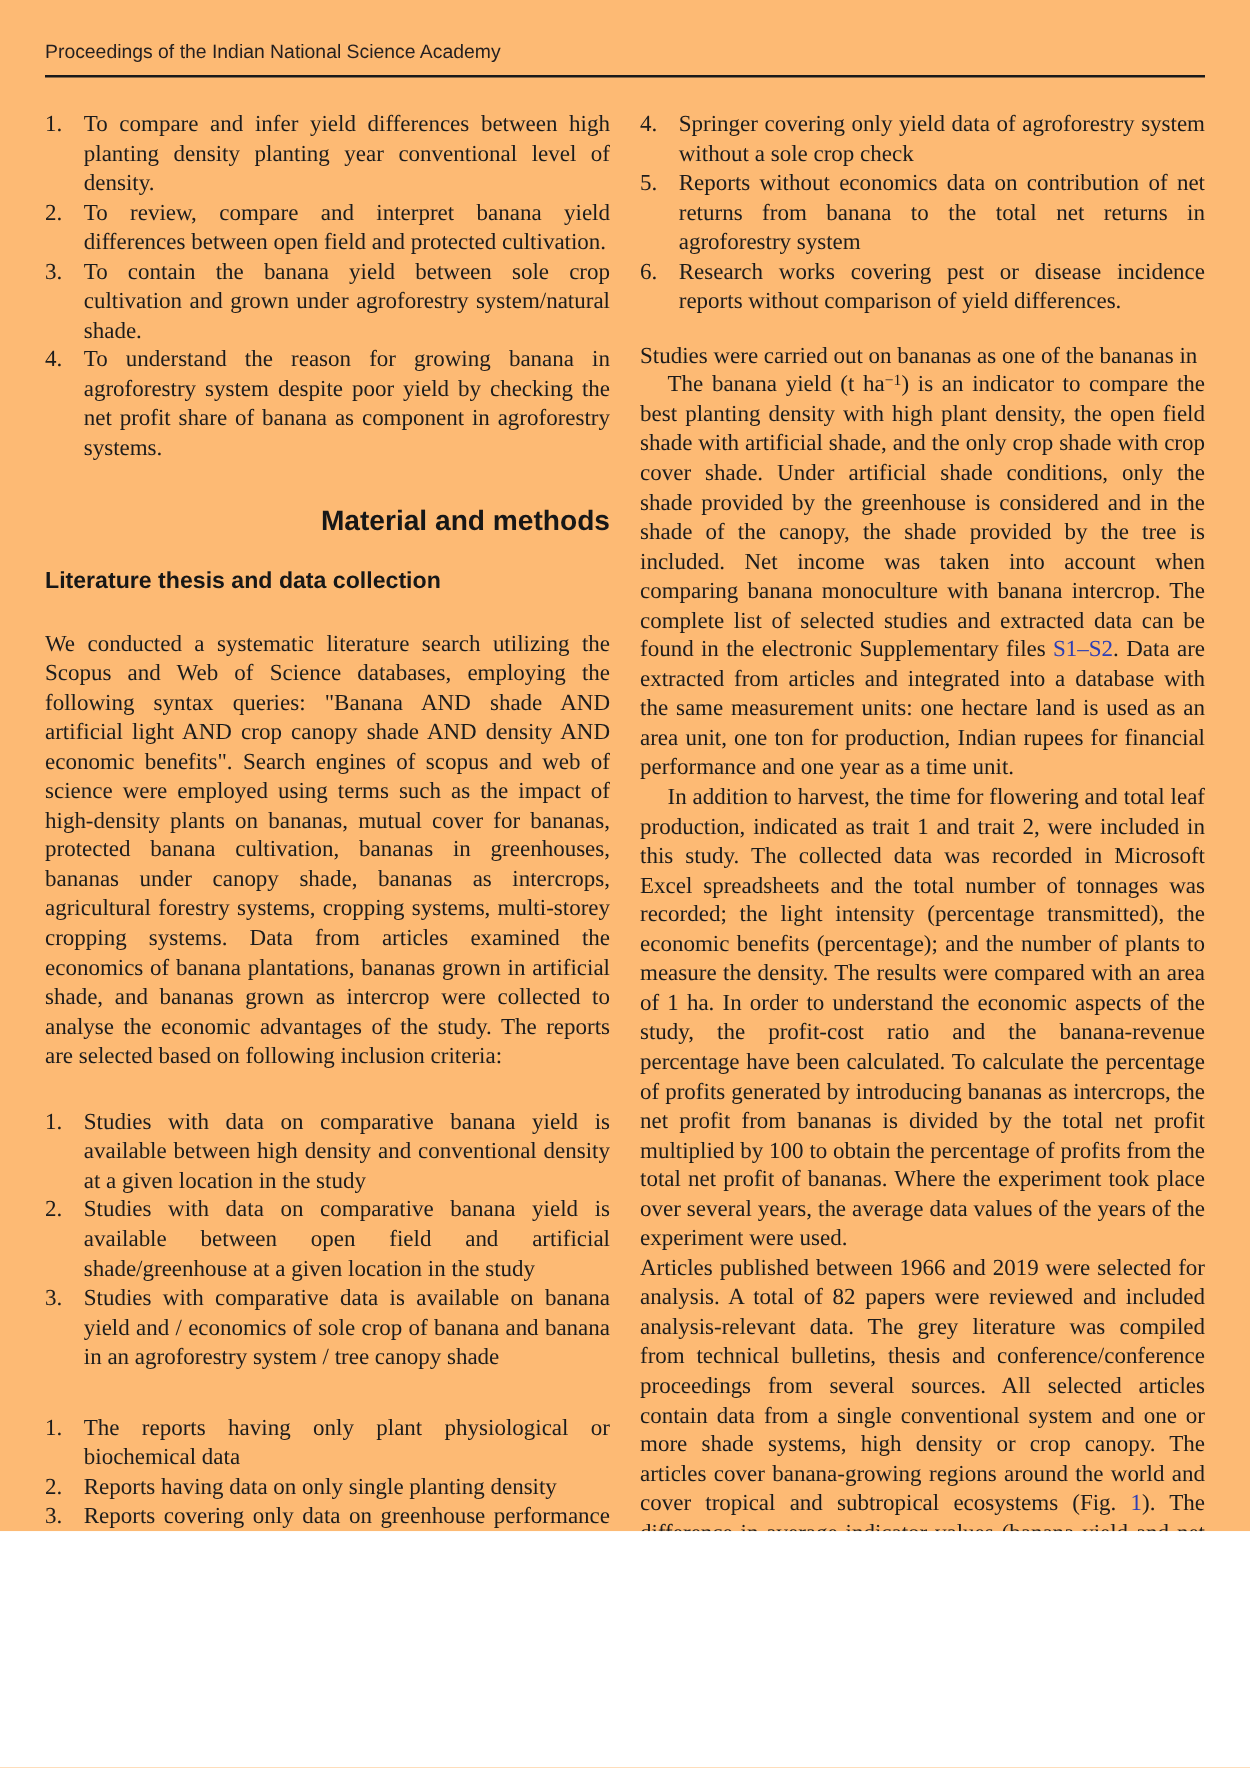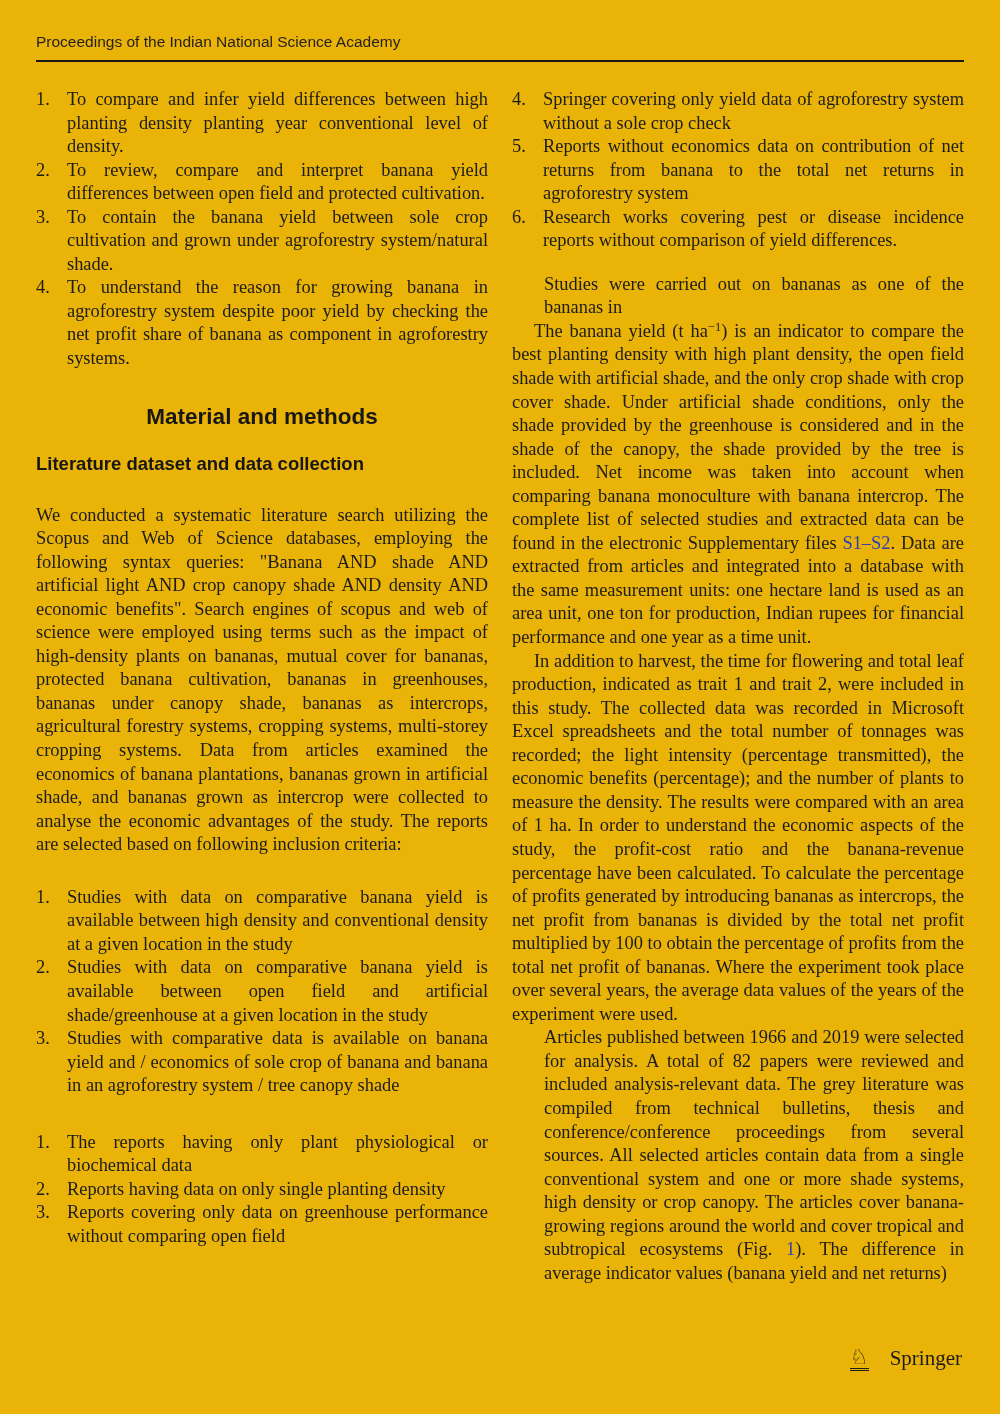--- a/index.html
+++ b/index.html
@@ -3,22 +3,22 @@
 <meta charset="utf-8">
 <style>
   html, body {
     margin: 0;
     padding: 0;
     background: #ffffff;
   }
   .page {
     position: relative;
     width: 1000px;
-    height: 1414px;
-    background: #eab308;
+    height: 1225px;
+    background: #fdba74;
     overflow: hidden;
     color: #1c1c1c;
   }
   .page-header {
     position: absolute;
     left: 36px;
     right: 36px;
     top: 33px;
     font-family: "Liberation Sans", sans-serif;
     font-size: 15.5px;
@@ -52,36 +52,36 @@
   .li .li-text {
     flex: 1;
     text-align: justify;
   }
   .h1 {
     font-family: "Liberation Sans", sans-serif;
     font-weight: bold;
     font-size: 22.5px;
     line-height: 26px;
     margin: 0 0 23px 0;
-    text-align: center;
+    text-align: right;
     color: #171717;
   }
   .h2 {
     font-family: "Liberation Sans", sans-serif;
     font-weight: bold;
     font-size: 18.5px;
     line-height: 22px;
     margin: 0 0 29px 0;
     text-align: left;
     color: #171717;
   }
   .h2.mt { margin: 14px 0 28px 0; }
   p.body { margin: 0 0 29px 0; }
   p.body.tight { margin-bottom: 25px; }
-  p.body.nomargin { margin-bottom: 0; margin-left: 32px; }
+  p.body.nomargin { margin-bottom: 0; }
   p.body.indent { text-indent: 22px; margin-bottom: 0; font-family: Liberation Serif, serif; }
   p.body.indent.bottom-gap { }
   .link {
     color: #2c3eb5;
     text-decoration: none;
     cursor: pointer;
   }
   sup {
     font-size: 0.68em;
     vertical-align: baseline;
@@ -139,21 +139,21 @@
           <div class="li-text">To contain the banana yield between sole crop cultivation and grown under agroforestry system/natural shade.</div>
         </div>
         <div class="li">
           <span class="num">4.</span>
           <div class="li-text">To understand the reason for growing banana in agroforestry system despite poor yield by checking the net profit share of banana as component in agroforestry systems.</div>
         </div>
       </div>
 
       <div class="h1">Material and methods</div>
 
-      <div class="h2">Literature dataset and data collection</div>
+      <div class="h2">Literature thesis and data collection</div>
 
       <p class="body">We conducted a systematic literature search utilizing the Scopus and Web of Science databases, employing the following syntax queries: "Banana AND shade AND artificial light AND crop canopy shade AND density AND economic benefits". Search engines of scopus and web of science were employed using terms such as the impact of high-density plants on bananas, mutual cover for bananas, protected banana cultivation, bananas in greenhouses, bananas under canopy shade, bananas as intercrops, agricultural forestry systems, cropping systems, multi-storey cropping systems. Data from articles examined the economics of banana plantations, bananas grown in artificial shade, and bananas grown as intercrop were collected to analyse the economic advantages of the study. The reports are selected based on following inclusion criteria:</p>
 
       <div class="olist">
         <div class="li">
           <span class="num">1.</span>
           <div class="li-text">Studies with data on comparative banana yield is available between high density and conventional density at a given location in the study</div>
         </div>
         <div class="li">
           <span class="num">2.</span>

